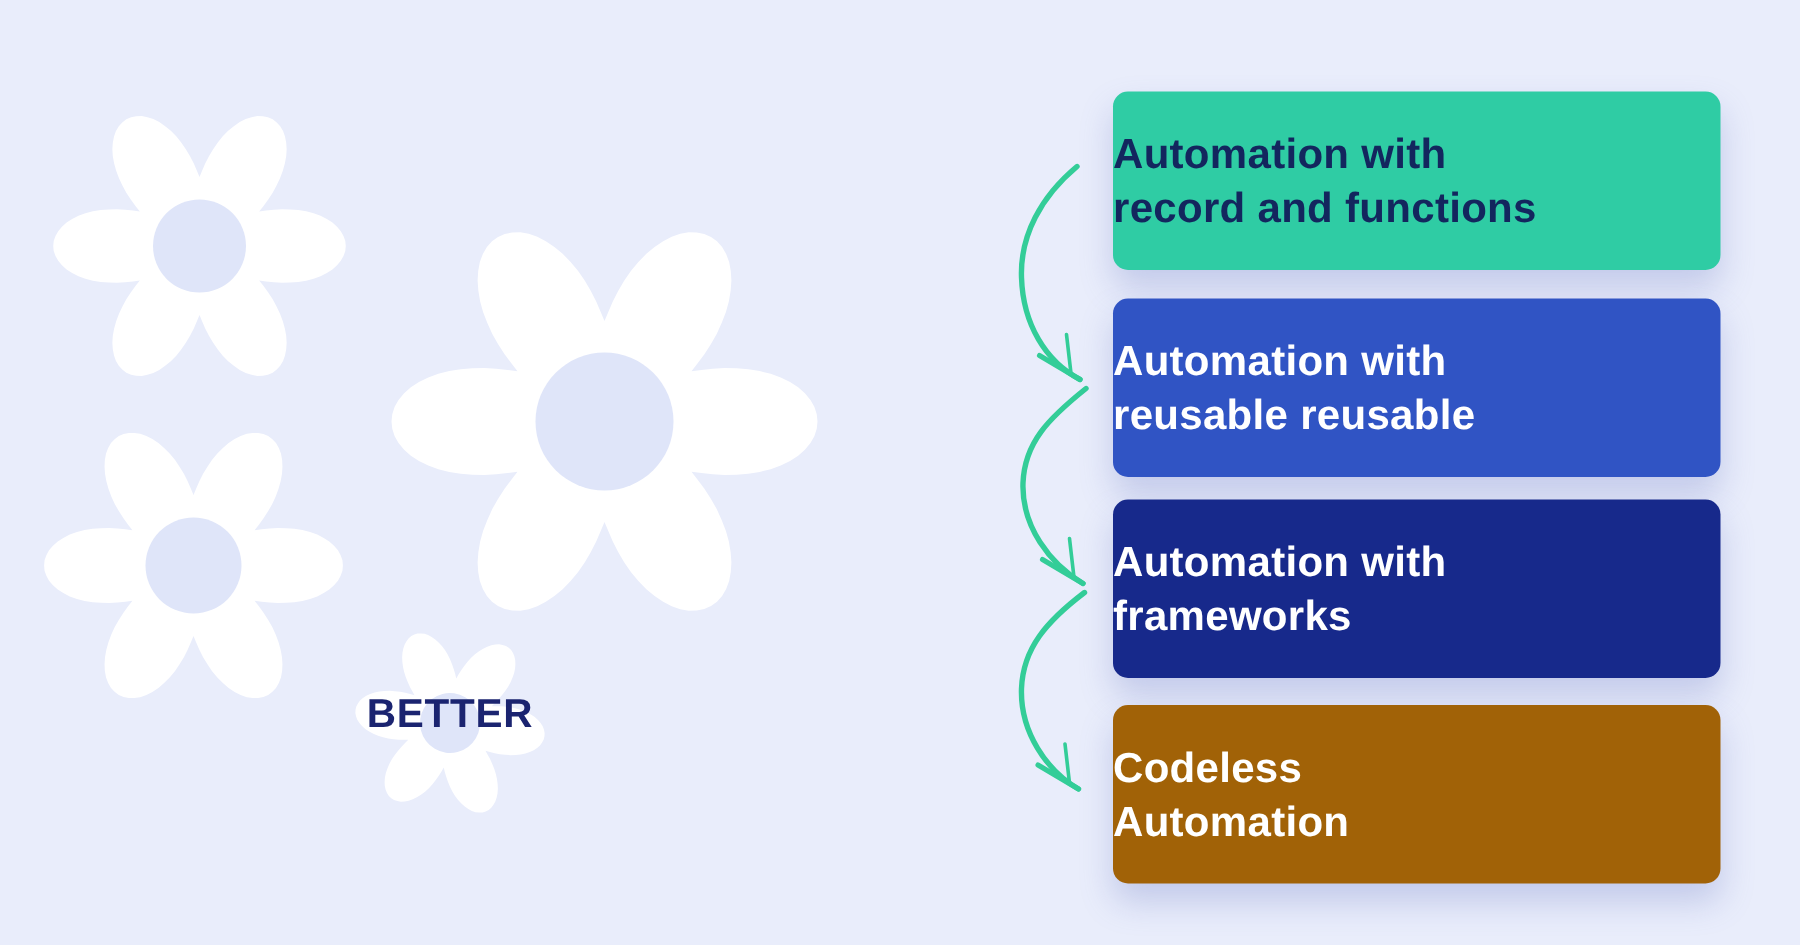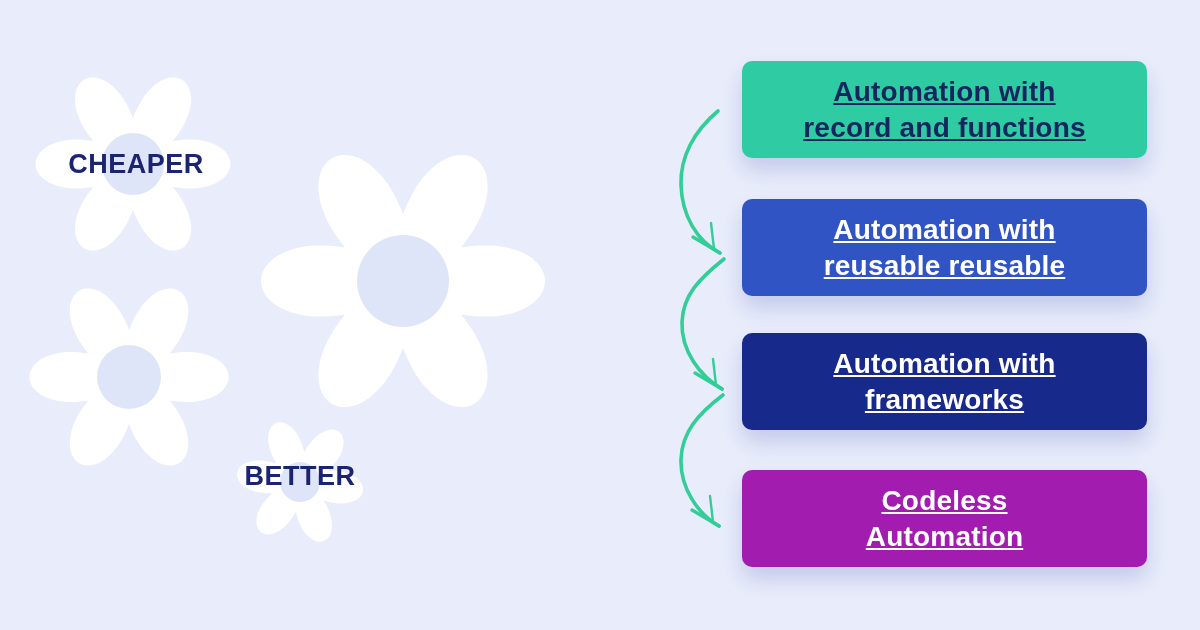--- a/index.html
+++ b/index.html
@@ -22,32 +22,31 @@
   
   .gear-label{
     position:absolute;transform:translate(-50%,-50%);
     color:#1B2470;font-weight:700;letter-spacing:.5px;
     font-size:27px;white-space:nowrap;
   }
   .gear-label.big{font-size:42px;letter-spacing:1px;}
 
   
   .step{
-    position:absolute;left:742px;width:405px;height:97px;
+    position:absolute;left:742px;width:405px;height:119px;
     border-radius:10px;
-    display:flex;flex-direction:column;align-items:center;justify-content:center;
+    display:flex;flex-direction:column;align-items:flex-start;justify-content:center;
     font-size:28px;line-height:36px;font-weight:700;letter-spacing:.2px;
     box-shadow:0 12px 22px rgba(96,112,190,.28);
     text-align:center;
-    text-decoration:underline;
   }
   .step-0{top:61px;background:#2FCCA4;color:#13265E;}
   .step-1{top:199px;background:#3054C4;color:#FFFFFF;}
   .step-2{top:333px;background:#17298B;color:#FFFFFF;}
-  .step-3{top:470px;background:#a21caf;color:#FFFFFF;}
+  .step-3{top:470px;background:#a16207;color:#FFFFFF;}
 </style>
 </head>
 <body>
 
 <div class="canvas">
 
   <svg class="bg-layer" width="1200" height="630" viewBox="0 0 1200 630">
 
     <g transform="translate(133,164)">
       <path class="gear" d="M97.5,0.0L97.2,3.4L96.0,6.7L94.2,9.9L91.7,12.9L88.6,15.6L84.9,18.0L80.7,20.1L76.1,21.8L71.1,23.1L65.8,24.0L60.4,24.4L55.0,24.5L49.6,24.2L44.4,23.6L39.8,23.0L42.7,26.7L45.7,30.8L48.7,35.4L51.3,40.1L53.6,45.0L55.5,50.0L56.9,55.0L57.8,59.8L58.1,64.5L57.8,68.9L57.0,73.0L55.7,76.7L53.8,79.8L51.5,82.4L48.8,84.5L45.6,85.8L42.2,86.5L38.5,86.6L34.7,85.9L30.8,84.6L26.8,82.6L22.9,79.9L19.1,76.8L15.5,73.1L12.2,69.0L9.1,64.5L6.3,59.8L3.8,55.0L1.8,50.3L0.0,46.0L-1.8,50.3L-3.8,55.0L-6.3,59.8L-9.1,64.5L-12.2,69.0L-15.5,73.1L-19.1,76.8L-22.9,79.9L-26.8,82.6L-30.8,84.6L-34.7,85.9L-38.5,86.6L-42.2,86.5L-45.6,85.8L-48.8,84.5L-51.5,82.4L-53.8,79.8L-55.7,76.7L-57.0,73.0L-57.8,68.9L-58.1,64.5L-57.8,59.8L-56.9,55.0L-55.5,50.0L-53.6,45.0L-51.3,40.1L-48.7,35.4L-45.7,30.8L-42.7,26.7L-39.8,23.0L-44.4,23.6L-49.6,24.2L-55.0,24.5L-60.4,24.4L-65.8,24.0L-71.1,23.1L-76.1,21.8L-80.7,20.1L-84.9,18.0L-88.6,15.6L-91.7,12.9L-94.2,9.9L-96.0,6.7L-97.2,3.4L-97.5,0.0L-97.2,-3.4L-96.0,-6.7L-94.2,-9.9L-91.7,-12.9L-88.6,-15.6L-84.9,-18.0L-80.7,-20.1L-76.1,-21.8L-71.1,-23.1L-65.8,-24.0L-60.4,-24.4L-55.0,-24.5L-49.6,-24.2L-44.4,-23.6L-39.8,-23.0L-42.7,-26.7L-45.7,-30.8L-48.7,-35.4L-51.3,-40.1L-53.6,-45.0L-55.5,-50.0L-56.9,-55.0L-57.8,-59.8L-58.1,-64.5L-57.8,-68.9L-57.0,-73.0L-55.7,-76.7L-53.8,-79.8L-51.5,-82.4L-48.8,-84.5L-45.6,-85.8L-42.2,-86.5L-38.5,-86.6L-34.7,-85.9L-30.8,-84.6L-26.8,-82.6L-22.9,-79.9L-19.1,-76.8L-15.5,-73.1L-12.2,-69.0L-9.1,-64.5L-6.3,-59.8L-3.8,-55.0L-1.8,-50.3L-0.0,-46.0L1.8,-50.3L3.8,-55.0L6.3,-59.8L9.1,-64.5L12.2,-69.0L15.5,-73.1L19.1,-76.8L22.9,-79.9L26.8,-82.6L30.8,-84.6L34.7,-85.9L38.5,-86.6L42.2,-86.5L45.6,-85.8L48.8,-84.5L51.5,-82.4L53.8,-79.8L55.7,-76.7L57.0,-73.0L57.8,-68.9L58.1,-64.5L57.8,-59.8L56.9,-55.0L55.5,-50.0L53.6,-45.0L51.3,-40.1L48.7,-35.4L45.7,-30.8L42.7,-26.7L39.8,-23.0L44.4,-23.6L49.6,-24.2L55.0,-24.5L60.4,-24.4L65.8,-24.0L71.1,-23.1L76.1,-21.8L80.7,-20.1L84.9,-18.0L88.6,-15.6L91.7,-12.9L94.2,-9.9L96.0,-6.7L97.2,-3.4L97.5,-0.0Z"></path>
@@ -76,21 +75,20 @@
       <path class="a-barb" d="M722,389 L695,373"></path>
       <path class="a-flick" d="M713,359 L716,385"></path>
     </g>
     <g>
       <path class="a-main" d="M723,395 C698,414 682,432 681,459 C680,488 698,514 719,526"></path>
       <path class="a-barb" d="M719,526 L692,510"></path>
       <path class="a-flick" d="M710,496 L713,522"></path>
     </g>
   </svg>
 
-  <div class="gear-label" style="left:136px;top:164px;">CHEAPER</div>
   <div class="gear-label" style="left:300px;top:476px;">BETTER</div>
 
   <div class="step step-0">
     <div>Automation with</div>
     <div>record and functions</div>
   </div>
   <div class="step step-1">
     <div>Automation with</div>
     <div>reusable reusable</div>
   </div>

